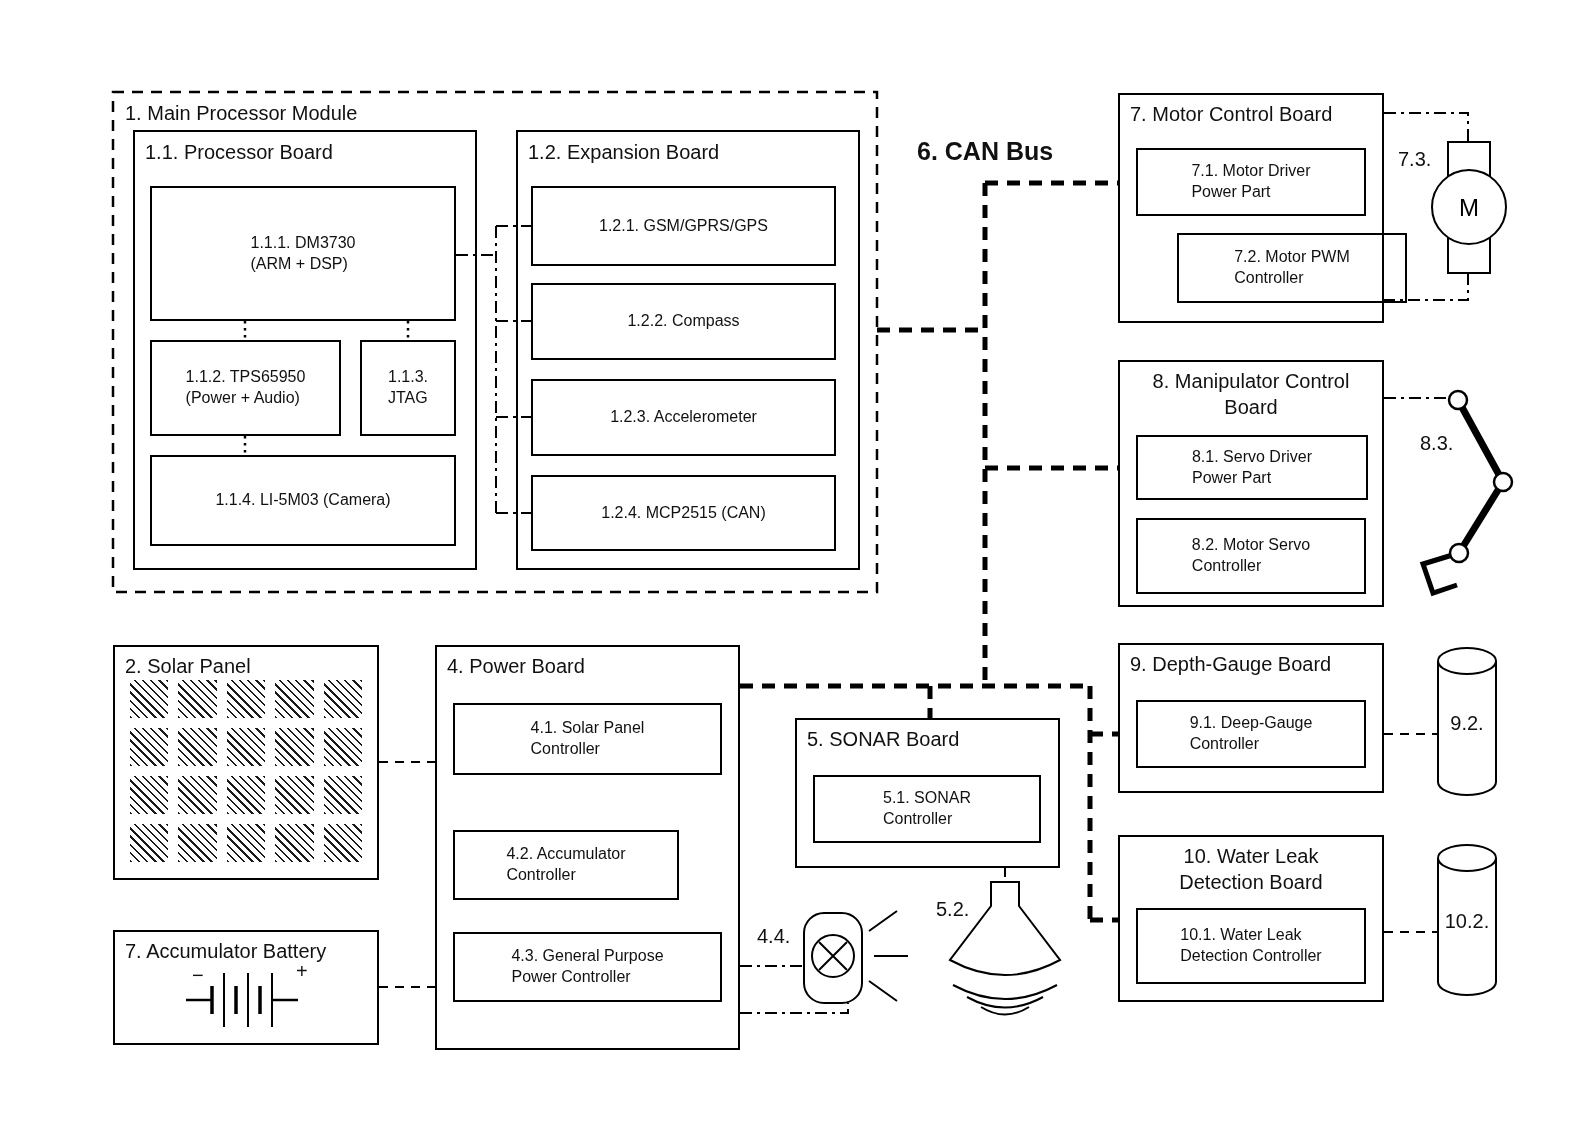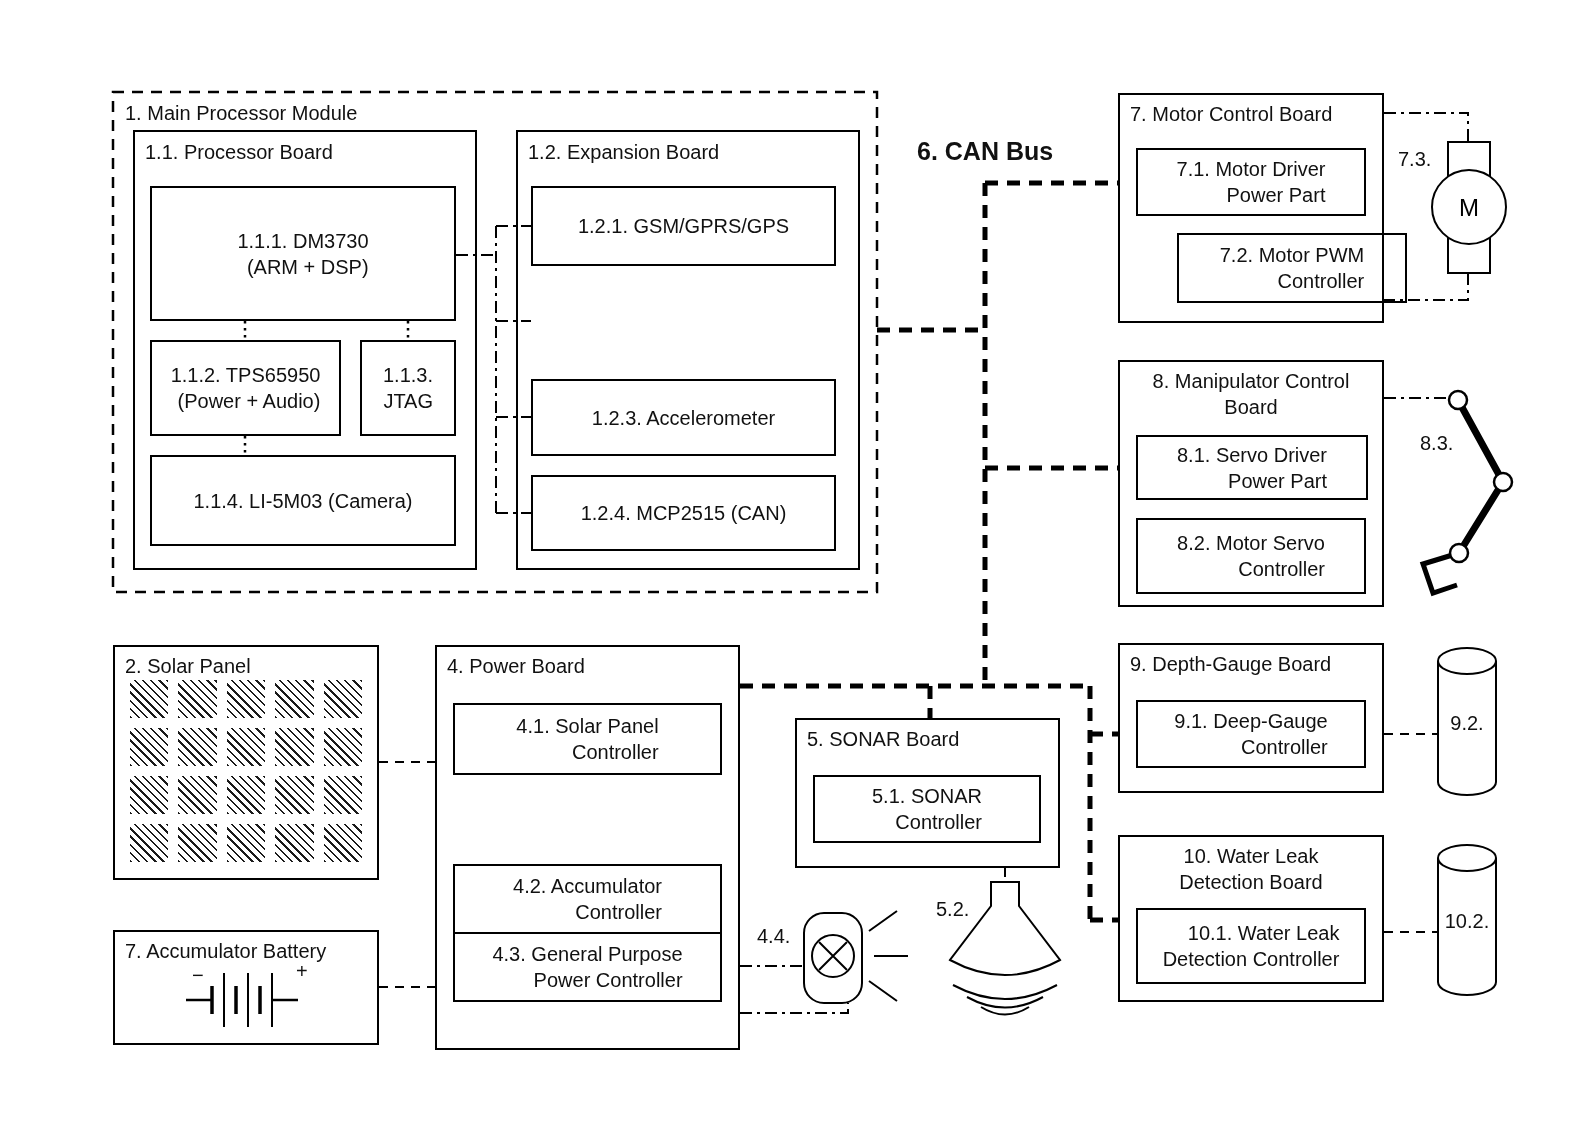--- a/index.html
+++ b/index.html
@@ -4,21 +4,21 @@
 <style>
   * { margin:0; padding:0; box-sizing:border-box; }
   html,body { background:#fff; }
   body { font-family:"Liberation Sans", sans-serif; color:#111; }
   .canvas { position:relative; width:1588px; height:1122px; background:#fff; overflow:hidden; }
   .overlay { position:absolute; left:0; top:0; }
   .b { position:absolute; border:2px solid #000; background:transparent; }
   .t { position:absolute; font-size:20px; line-height:1.3; white-space:pre-line; color:#111; }
   .tc { text-align:center; }
   .c { position:absolute; border:2px solid #000; background:transparent; display:flex;
-       align-items:center; justify-content:center; text-align:right; font-size:20px;
+       align-items:center; justify-content:center; text-align:left; font-size:16px;
        line-height:1.3; white-space:pre-line; padding:16px; }
   .lbl { position:absolute; font-size:20px; white-space:pre-line; }
   .can-label { position:absolute; font-size:25px;font-weight:bold; }
   .solar-grid { position:absolute; left:130px; top:680px; width:232px; height:182px;
                 display:grid; grid-template-columns:repeat(5,1fr); grid-template-rows:repeat(4,1fr);
                 gap:10px; }
   .solar-cell { background:repeating-linear-gradient(45deg,#1a1a1a 0 1.7px,#ffffff 1.7px 5.8px); }
   svg text { font-family:"Liberation Sans", sans-serif; fill:#000; stroke:none; }
 </style>
 </head>
@@ -128,20 +128,21 @@
 (ARM + DSP)</div>
   <div class="c" style="left:150px;top:340px;width:191px;height:96px">1.1.2. TPS65950
 (Power + Audio)</div>
   <div class="c" style="left:360px;top:340px;width:96px;height:96px">1.1.3.
 JTAG</div>
   <div class="c" style="left:150px;top:455px;width:306px;height:91px">1.1.4. LI-5M03 (Camera)</div>
 
   <div class="b" style="left:516px;top:130px;width:344px;height:440px"></div>
   <div class="t" style="left:528px;top:139px">1.2. Expansion Board</div>
   <div class="c" style="left:531px;top:186px;width:305px;height:80px">1.2.1. GSM/GPRS/GPS</div>
+  <div class="c" style="left:531px;top:283px;width:305px;height:77px">1.2.2. Compass</div>
   <div class="c" style="left:531px;top:379px;width:305px;height:77px">1.2.3. Accelerometer</div>
   <div class="c" style="left:531px;top:475px;width:305px;height:76px">1.2.4. MCP2515 (CAN)</div>
 
   <div class="b" style="left:113px;top:645px;width:266px;height:235px"></div>
   <div class="t" style="left:125px;top:653px">2. Solar Panel</div>
   <div class="solar-grid">
       <div class="solar-cell"></div>
       <div class="solar-cell"></div>
       <div class="solar-cell"></div>
       <div class="solar-cell"></div>
@@ -165,21 +166,21 @@
 
   <div class="b" style="left:113px;top:930px;width:266px;height:115px"></div>
   <div class="t" style="left:125px;top:938px">7. Accumulator Battery</div>
   <div class="lbl" style="left:192px;top:964px">−</div>
   <div class="lbl" style="left:296px;top:960px">+</div>
 
   <div class="b" style="left:435px;top:645px;width:305px;height:405px"></div>
   <div class="t" style="left:447px;top:653px">4. Power Board</div>
   <div class="c" style="left:453px;top:703px;width:269px;height:72px">4.1. Solar Panel
 Controller</div>
-  <div class="c" style="left:453px;top:864px;width:269px;height:70px">4.2. Accumulator
+  <div class="c" style="left:453px;top:830px;width:226px;height:70px">4.2. Accumulator
 Controller</div>
   <div class="c" style="left:453px;top:932px;width:269px;height:70px">4.3. General Purpose
 Power Controller</div>
   <div class="lbl" style="left:757px;top:925px">4.4.</div>
 
   <div class="b" style="left:795px;top:718px;width:265px;height:150px"></div>
   <div class="t" style="left:807px;top:726px">5. SONAR Board</div>
   <div class="c" style="left:813px;top:775px;width:228px;height:68px">5.1. SONAR
 Controller</div>
   <div class="lbl" style="left:936px;top:898px">5.2.</div>

